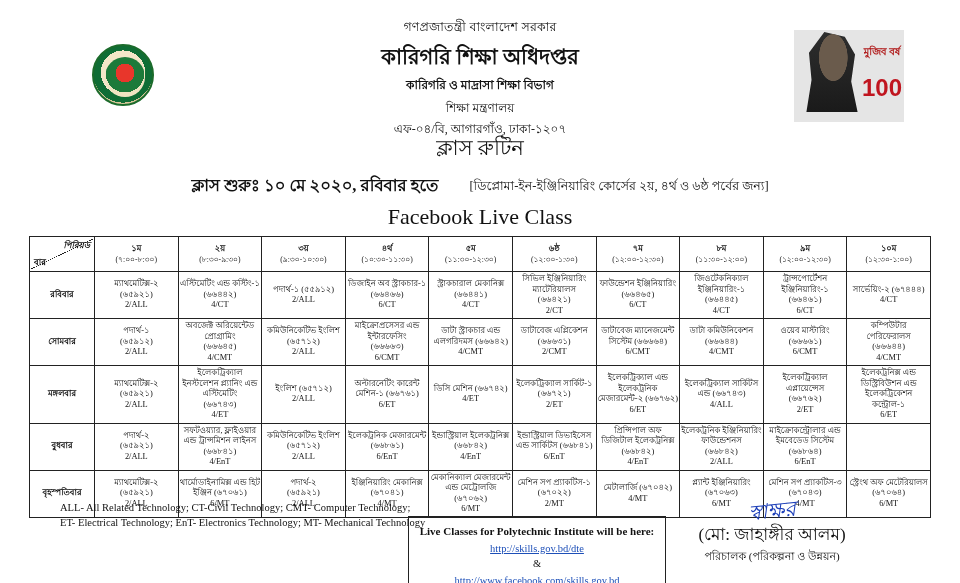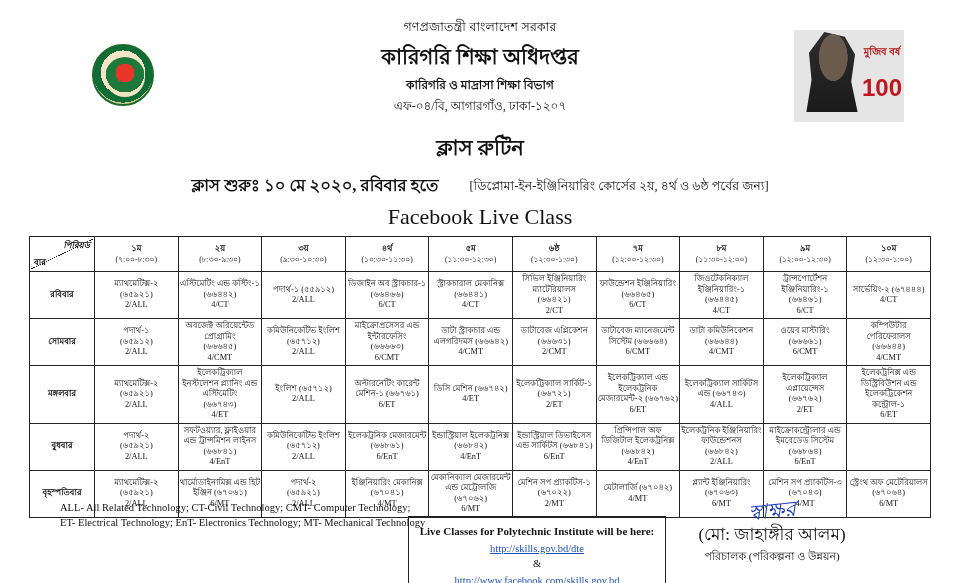--- a/index.html
+++ b/index.html
@@ -62,21 +62,21 @@
     position:absolute;right:0;top:16px;width:44px;text-align:center;
     font-size:10px;color:#b01a1a;font-weight:bold;line-height:1.1;
   }
   .mujib-100{
     position:absolute;right:2px;top:44px;font-size:24px;color:#c0151f;font-weight:bold;
     font-family:"Liberation Sans", sans-serif;
   }
 
   
   .title-routine{
-    text-align:center;font-size:21px;font-weight:bold;margin-top:4px;
+    text-align:center;font-size:21px;font-weight:normal;margin-top:4px;
   }
   .subrow{
     display:flex;align-items:center;justify-content:center;gap:31px;
     margin-top:6px;
   }
   .start-date{font-size:16.5px;font-weight:bold;}
   .course-for{font-size:12.5px;}
   .fb-live{
     text-align:center;font-size:22px;margin-top:4px;margin-bottom:6px;
     font-family:"Liberation Serif", serif;
@@ -154,20 +154,21 @@
 <div class="page">
 
   <div class="header">
     <div class="logo-left">
       <div class="seal"></div>
     </div>
 
     <div class="gov-line1">গণপ্রজাতন্ত্রী বাংলাদেশ সরকার</div>
     <div class="gov-line2">কারিগরি শিক্ষা অধিদপ্তর</div>
     <div class="gov-line3">কারিগরি ও মাদ্রাসা শিক্ষা বিভাগ</div>
+    <div class="gov-line4">শিক্ষা মন্ত্রণালয়</div>
     <div class="gov-line5">এফ-০৪/বি, আগারগাঁও, ঢাকা-১২০৭</div>
 
     <div class="logo-right">
       <div class="mujib-box">
         <div class="mujib-face"></div>
         <div class="mujib-text">মুজিব বর্ষ</div>
         <div class="mujib-100">100</div>
       </div>
     </div>
   </div>

